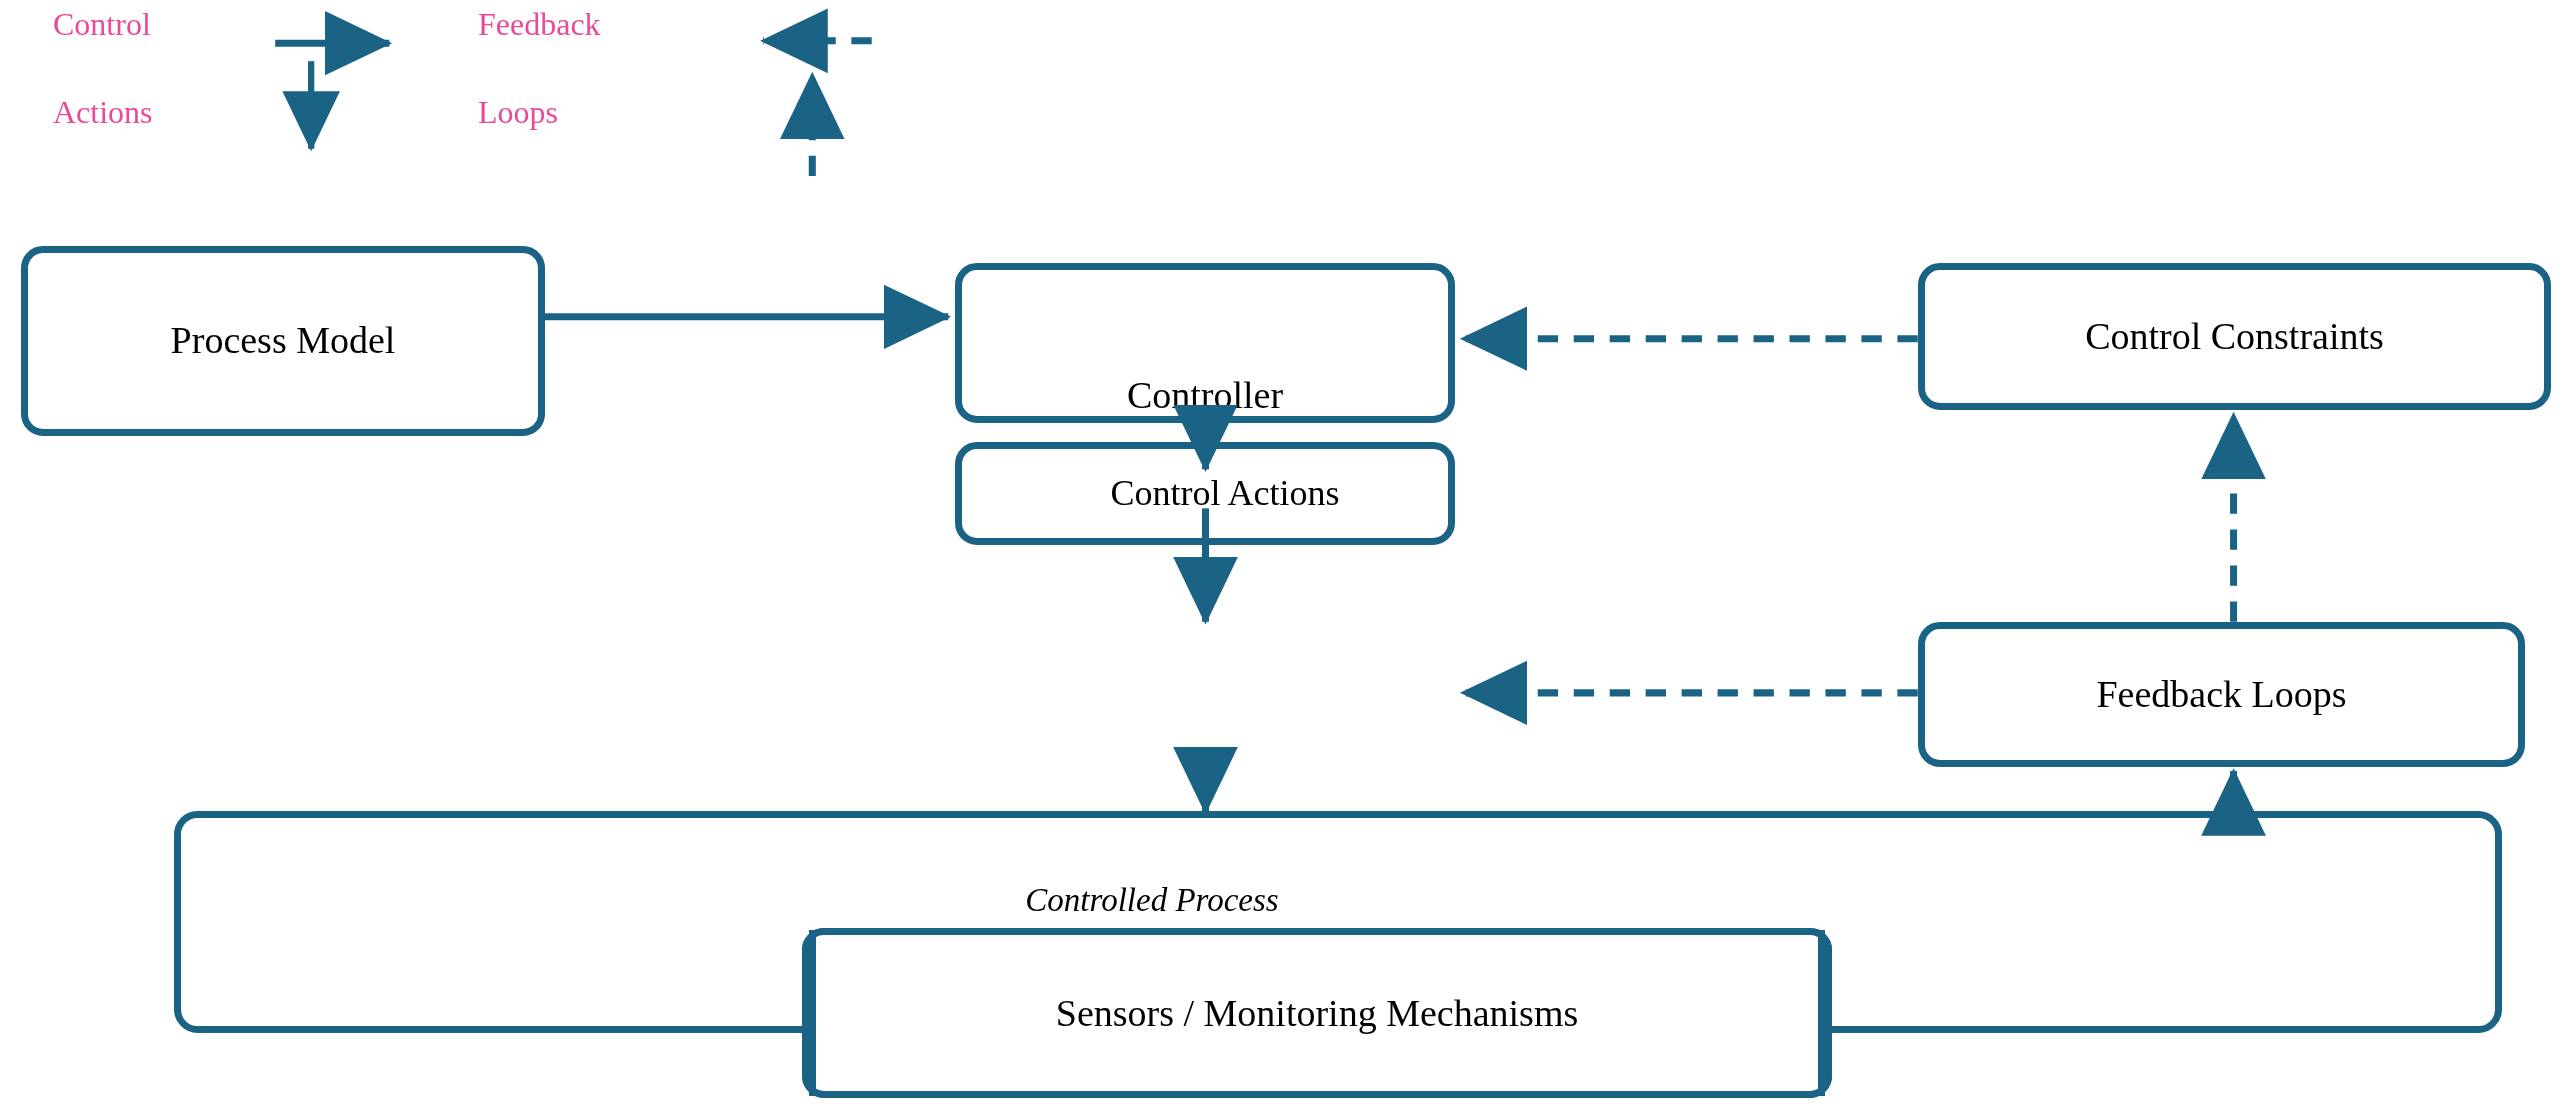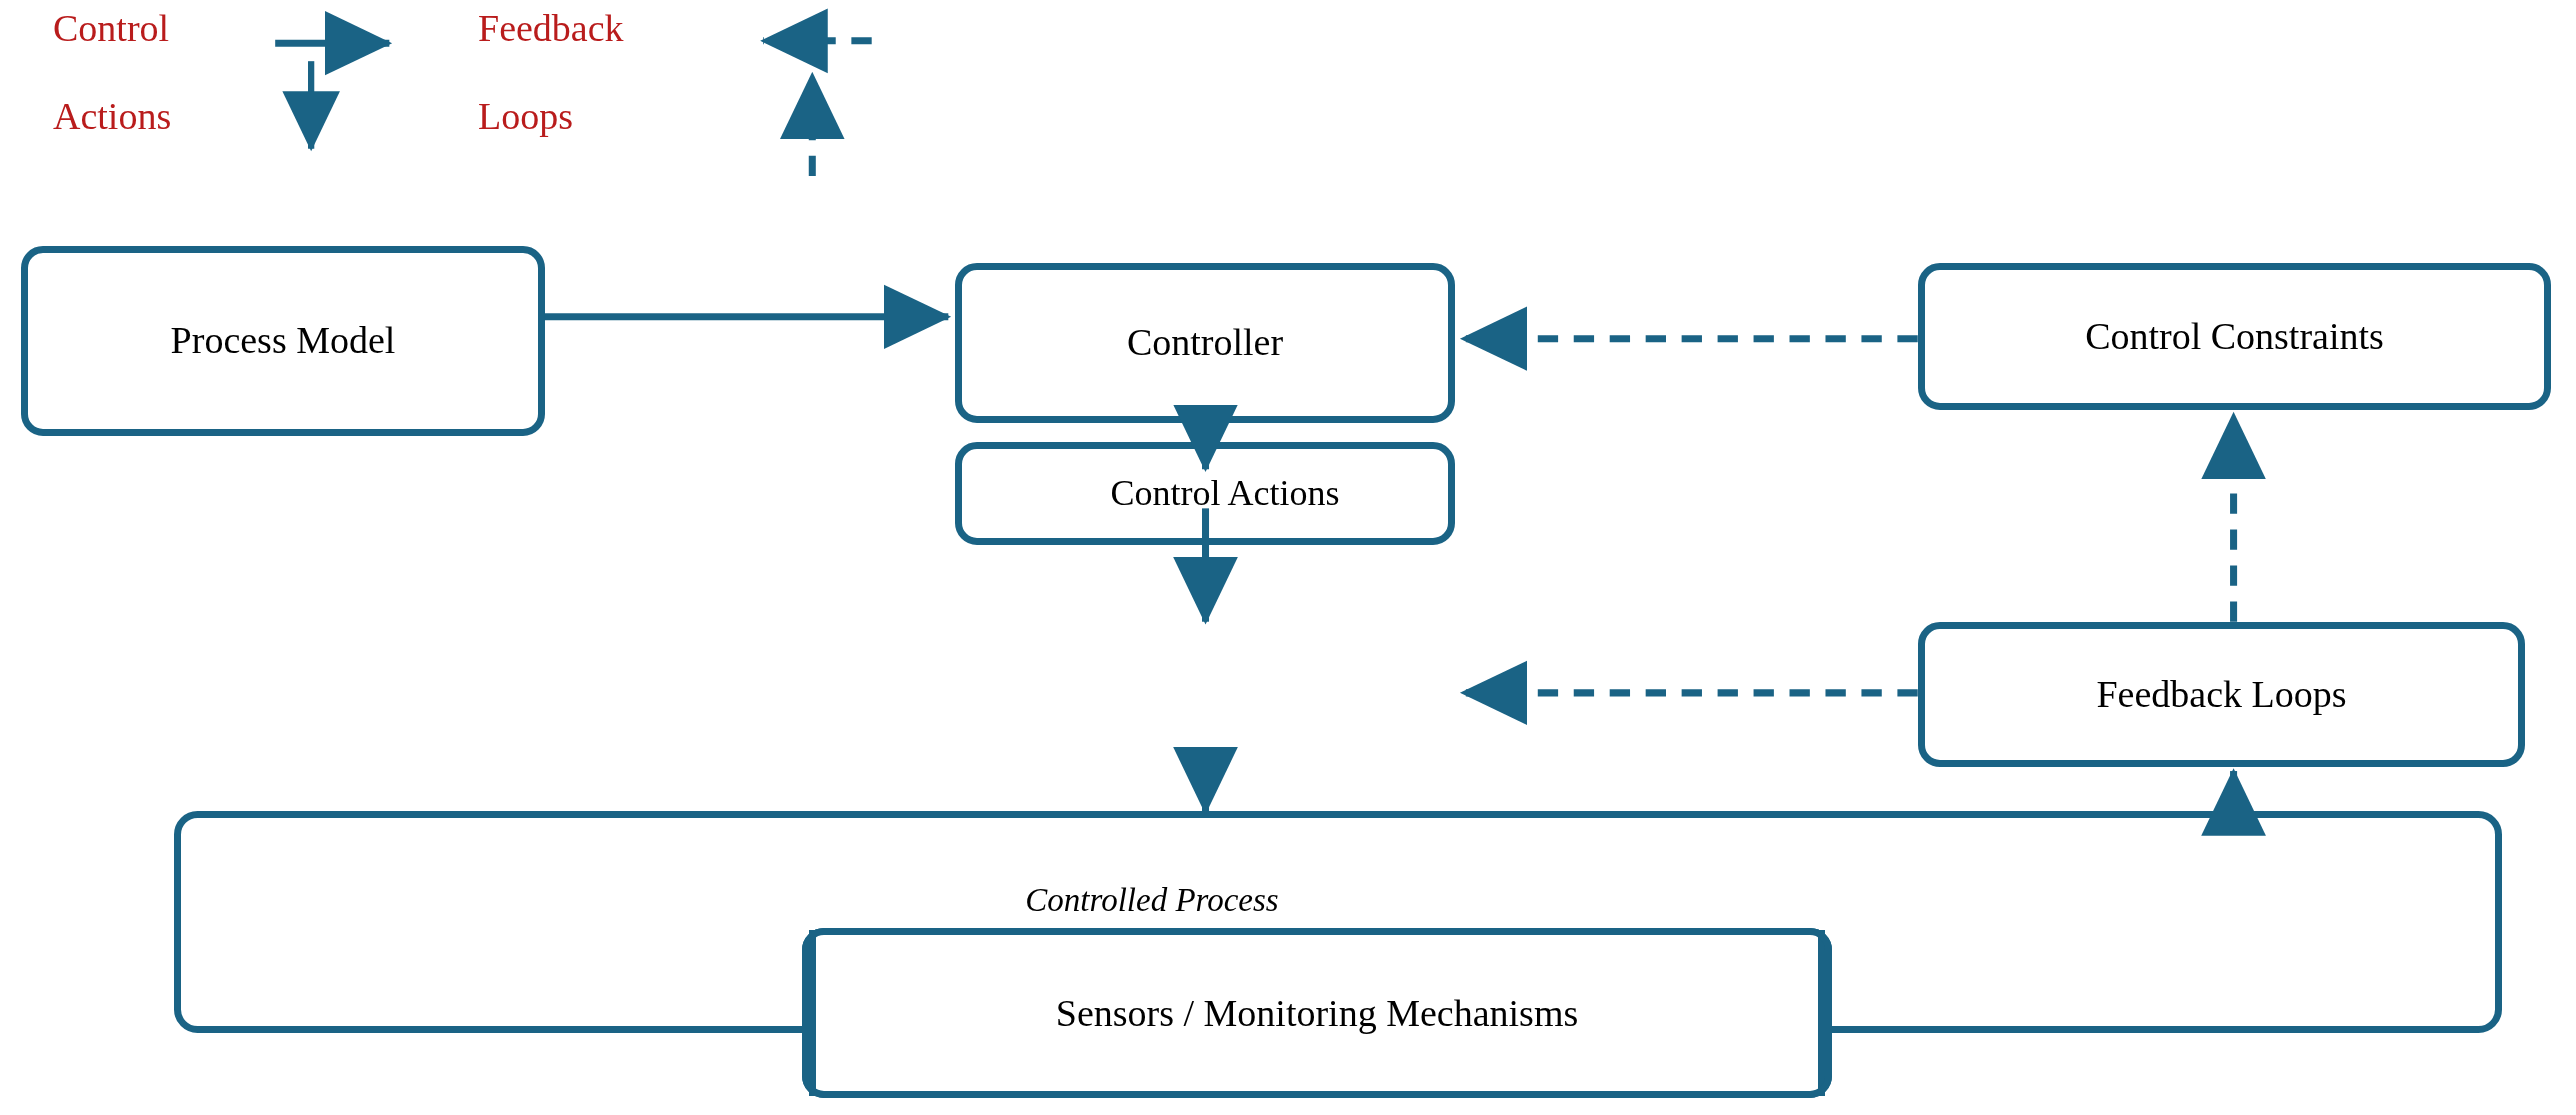--- a/index.html
+++ b/index.html
@@ -18,23 +18,23 @@
     border:7px solid #1a6385;
     border-radius:22px;
     display:flex;align-items:center;justify-content:center;
     text-align:center;
     color:#000000;
     font-family:"Liberation Serif","DejaVu Serif",serif;
   }
   .node span{display:block;line-height:1.05;}
   .legend-label{
     position:absolute;
-    color:#b91c1c;
+    color:#ec4899;
     font-family:"Liberation Serif","DejaVu Serif",serif;
-    font-size:38px;
+    font-size:32px;
     white-space:nowrap;
   }
   .cp-title{
     position:absolute;
     font-style:italic;
     font-size:33px;
     color:#000;
     white-space:nowrap;
     font-family:"Liberation Serif","DejaVu Serif",serif;
   }
@@ -46,21 +46,21 @@
 
   <div class="legend-label" style="left:53px;top:5.5px;">Control</div>
   <div class="legend-label" style="left:53px;top:94px;">Actions</div>
   <div class="legend-label" style="left:478px;top:5.5px;">Feedback</div>
   <div class="legend-label" style="left:478px;top:94px;">Loops</div>
 
   <div class="node" style="left:21px;top:246px;width:524px;height:190px;font-size:38px;">
     <span>Process Model</span>
   </div>
 
-  <div class="node" style="left:955px;top:263px;width:500px;height:160px;font-size:38px;">
+  <div class="node" style="left:955px;top:263px;width:500px;height:160px;font-size:38px;align-items:flex-end;">
     <span>Controller</span>
   </div>
 
   <div class="node" style="left:955px;top:442px;width:500px;height:103px;font-size:36px;padding-left:40px;">
     <span>Control Actions</span>
   </div>
 
 
   <div class="node" style="left:1918px;top:622px;width:607px;height:145px;font-size:38px;">
     <span>Feedback Loops</span>

